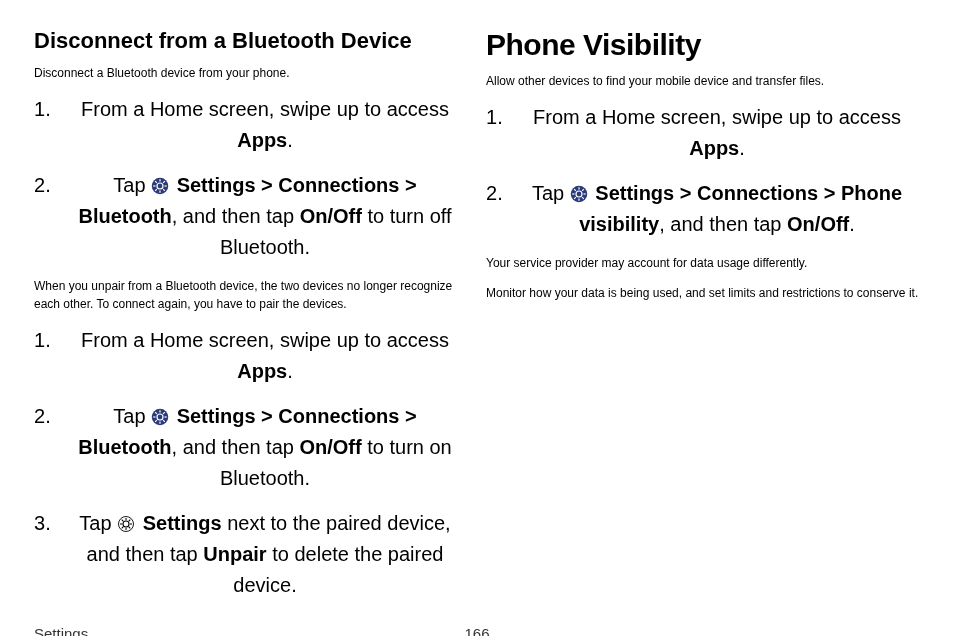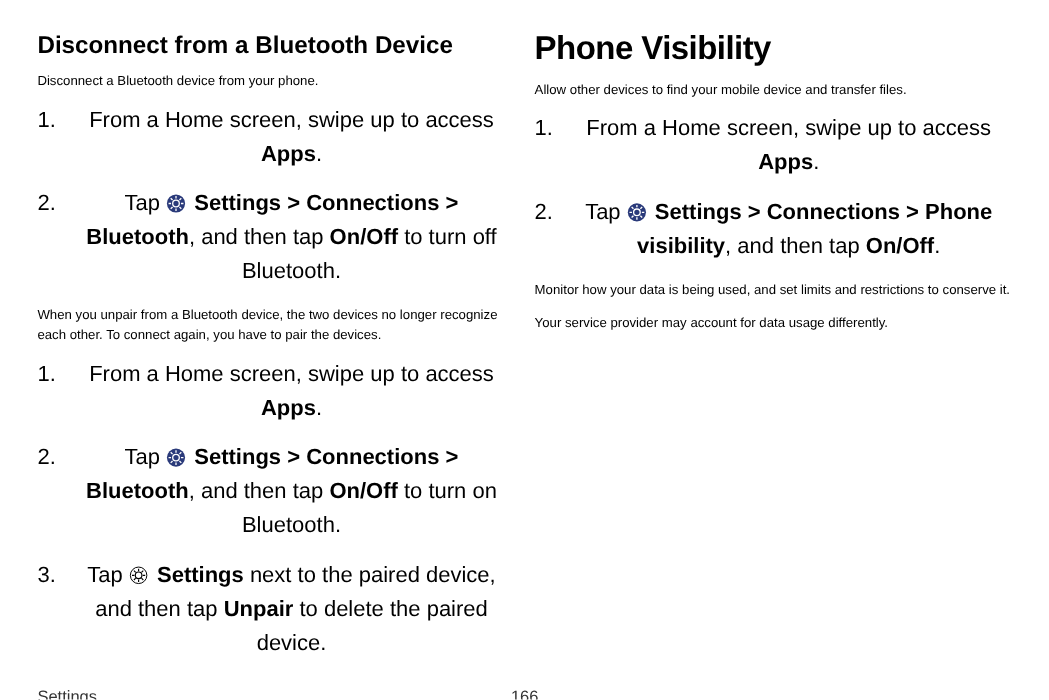--- a/index.html
+++ b/index.html
@@ -174,22 +174,22 @@
                 <line x1="5.6" y1="5.6" x2="7.8" y2="7.8"></line>
                 <line x1="16.2" y1="16.2" x2="18.4" y2="18.4"></line>
                 <line x1="5.6" y1="18.4" x2="7.8" y2="16.2"></line>
                 <line x1="16.2" y1="7.8" x2="18.4" y2="5.6"></line>
               </g>
             </svg></span>
         <span class="b">Settings</span><span class="b"> &gt; </span><span class="b">Connections</span><span class="b"> &gt; </span><span class="b">Phone visibility</span><span>, and then tap </span><span class="b">On/Off</span><span>.</span>
       </li>
     </ol>
 
+    <p class="body">Your service provider may account for data usage differently.</p>
     <p class="body">Monitor how your data is being used, and set limits and restrictions to conserve it.</p>
-    <p class="body">Your service provider may account for data usage differently.</p>
   </div>
 </div>
 
 <div class="footer footer-wrap">
   <span>Settings</span>
   <span class="center">166</span>
   <span></span>
 </div>
 
 </body></html>

